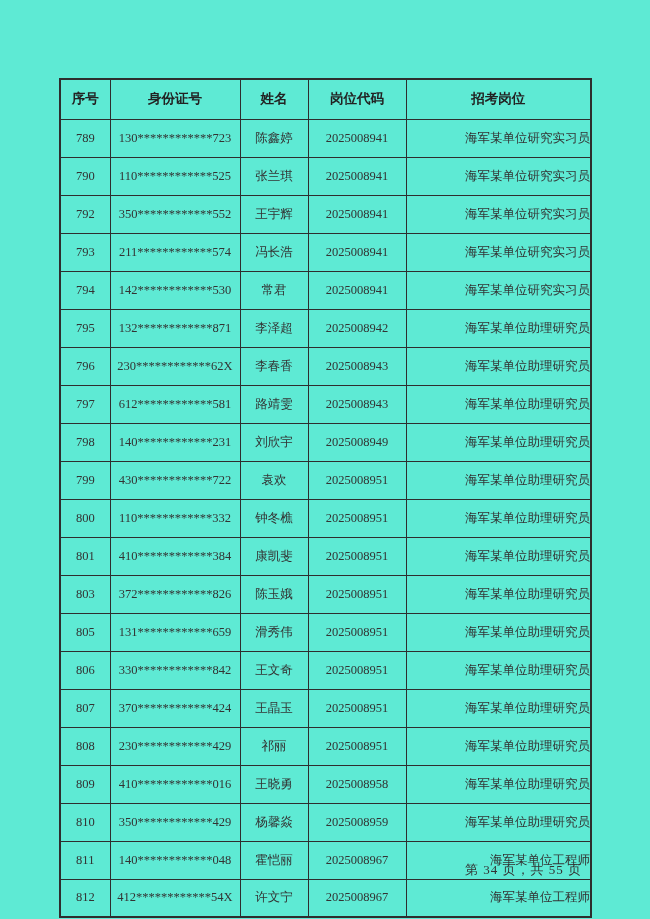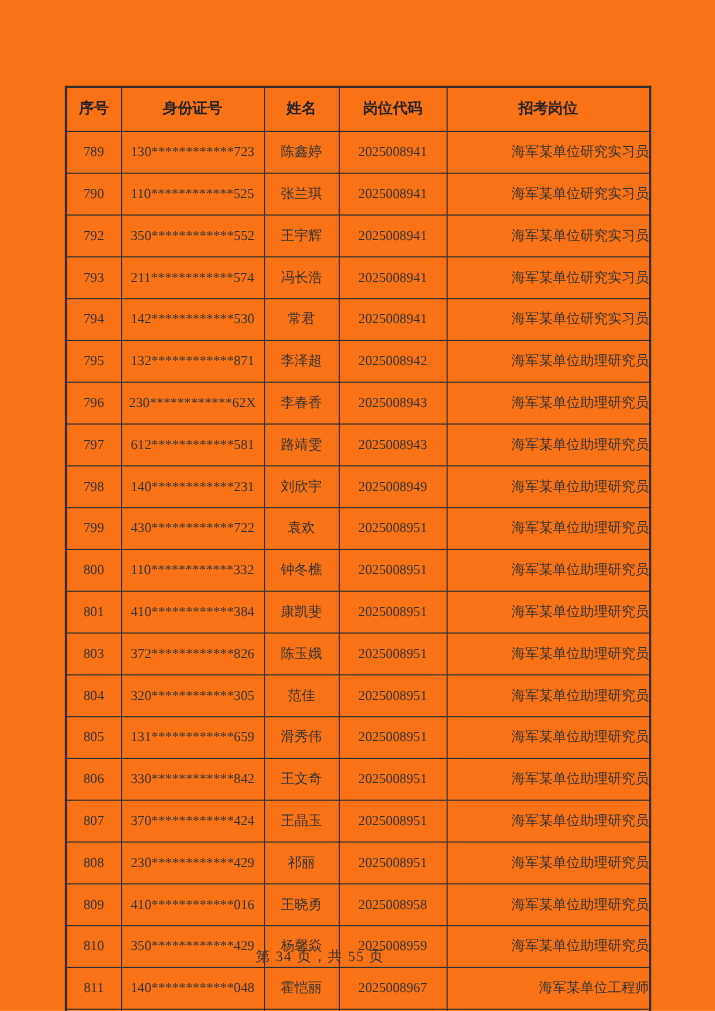--- a/index.html
+++ b/index.html
@@ -10,21 +10,21 @@
   body {
     width: 650px;
     height: 919px;
     font-family: "Liberation Serif", "DejaVu Serif", serif;
     color: #2a2a2a;
   }
   .page {
     position: relative;
     width: 650px;
     height: 919px;
-    background: #f97316;
+    background: #5eead4;
     overflow: hidden;
   }
   table.roster {
     position: absolute;
     left: 59px;
     top: 78px;
     width: 531px;
     border-collapse: collapse;
     table-layout: fixed;
     border: 2px solid #2e2e2e;
@@ -55,21 +55,21 @@
   }
   table.roster td.col-position {
     text-align: right;
     padding-left: 3px;
   }
   .page-footer {
     position: absolute;
     left: 0;
     top: 861px;
     width: 582px;
-    text-align: center;
+    text-align: right;
     font-size: 13px;
     color: #333333;
     letter-spacing: 1px;
   }
 </style>
 </head>
 <body>
 
 <div class="page">
 
@@ -176,27 +176,20 @@
           <td class="col-position">海军某单位助理研究员</td>
         </tr>
         <tr>
           <td>803</td>
           <td>372************826</td>
           <td>陈玉娥</td>
           <td>2025008951</td>
           <td class="col-position">海军某单位助理研究员</td>
         </tr>
         <tr>
-          <td>804</td>
-          <td>320************305</td>
-          <td>范佳</td>
-          <td>2025008951</td>
-          <td class="col-position">海军某单位助理研究员</td>
-        </tr>
-        <tr>
           <td>805</td>
           <td>131************659</td>
           <td>滑秀伟</td>
           <td>2025008951</td>
           <td class="col-position">海军某单位助理研究员</td>
         </tr>
         <tr>
           <td>806</td>
           <td>330************842</td>
           <td>王文奇</td>

